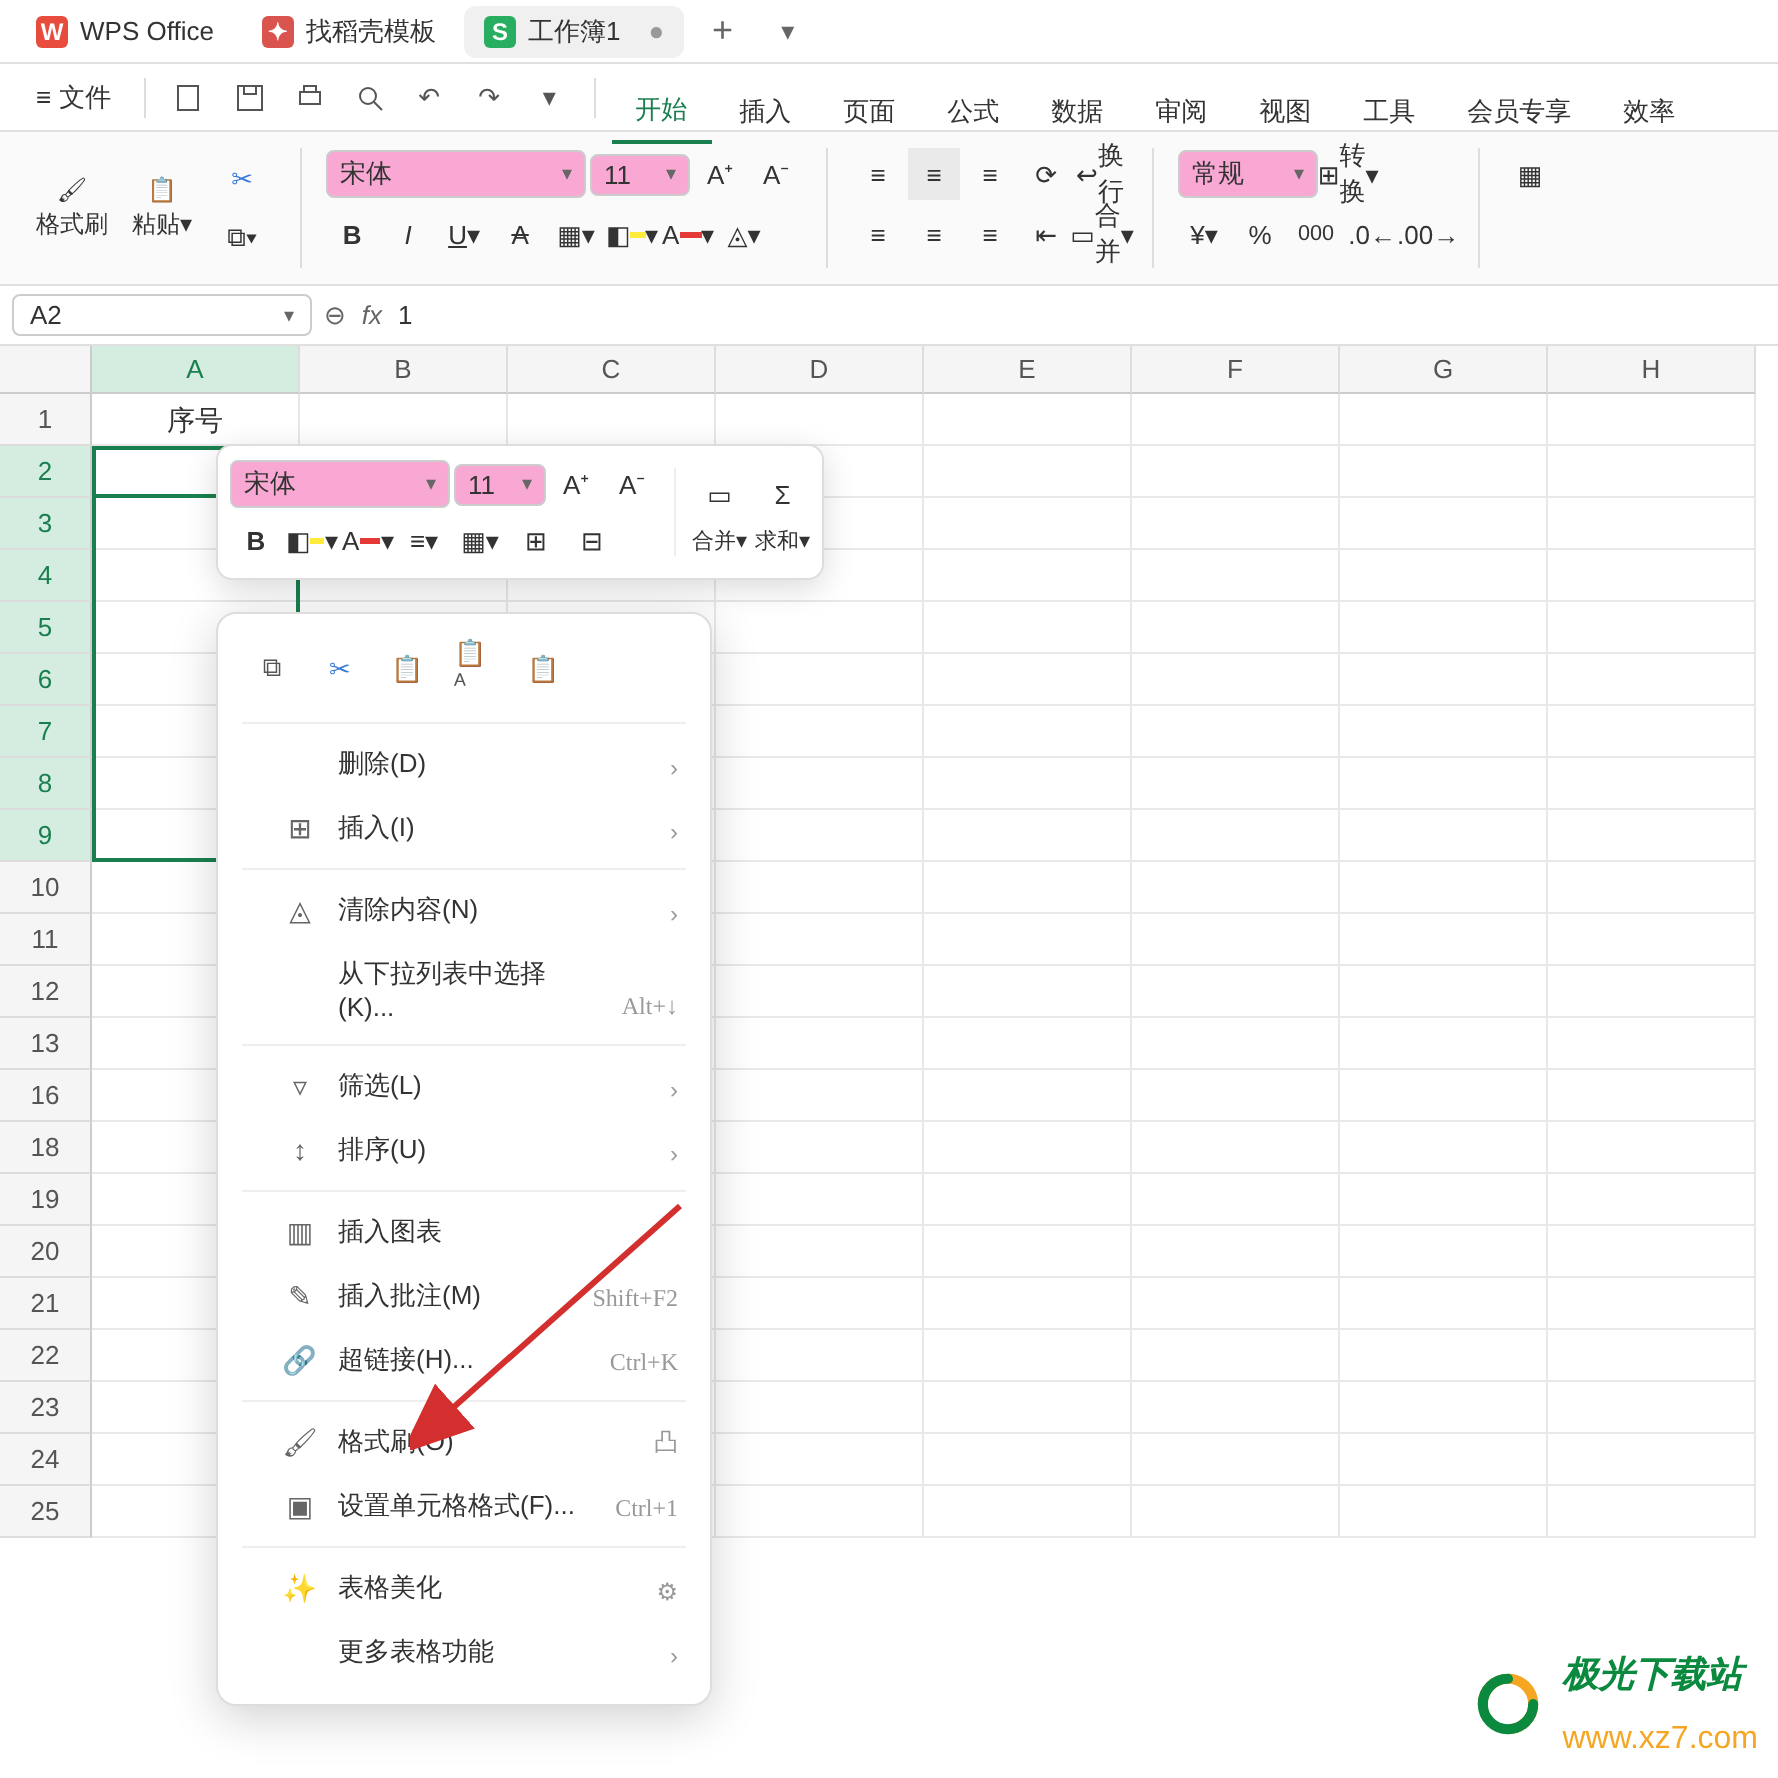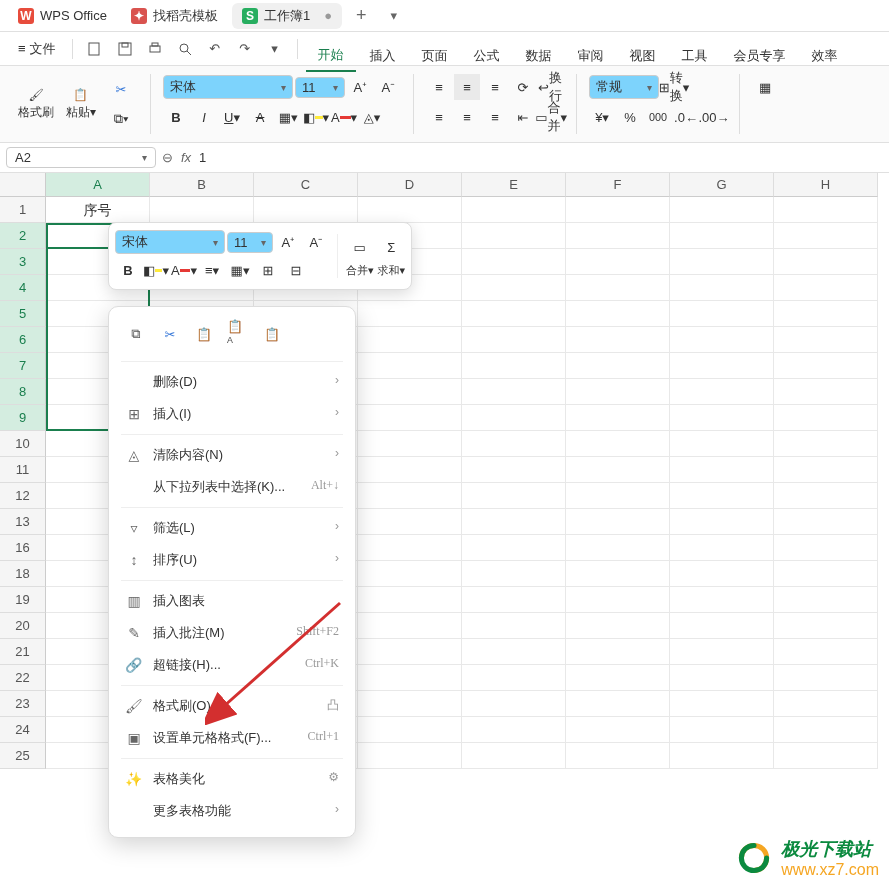--- a/index.html
+++ b/index.html
@@ -25,21 +25,21 @@
 .file-btn { display: flex; align-items: center; gap: 4px; padding: 4px 8px; }
 
 
 .ribbon { display: flex; align-items: stretch; padding: 6px 10px; gap: 4px; border-bottom: 1px solid #e0e0e0; background: #fafafa; }
 .ribbon-group { display: flex; flex-direction: column; gap: 4px; padding: 2px 4px; }
 .ribbon-group.horiz { flex-direction: row; align-items: center; }
 .ribbon-sep { width: 1px; background: #ddd; margin: 2px 4px; }
 .ribbon-btn { display: flex; flex-direction: column; align-items: center; gap: 2px; padding: 2px 4px; cursor: pointer; font-size: 12px; }
 .ribbon-btn-sm { width: 26px; height: 26px; display: flex; align-items: center; justify-content: center; cursor: pointer; }
 .ribbon-row { display: flex; gap: 2px; align-items: center; }
-.font-select { border: 1px solid #ccc; border-radius: 4px; padding: 2px 6px; background: #7dd3fc; font-size: 13px; display: flex; align-items: center; justify-content: space-between; }
+.font-select { border: 1px solid #ccc; border-radius: 4px; padding: 2px 6px; background: #f9a8d4; font-size: 13px; display: flex; align-items: center; justify-content: space-between; }
 .font-name { width: 130px; }
 .font-size { width: 50px; }
 .dd-arrow { color: #666; font-size: 10px; }
 .color-bar { width: 18px; height: 3px; }
 
 
 .formula-bar { display: flex; align-items: center; height: 30px; border-bottom: 1px solid #e0e0e0; padding: 0 6px; gap: 6px; }
 .name-box { width: 150px; border: 1px solid #ccc; border-radius: 4px; padding: 2px 8px; font-size: 13px; text-align: center; display: flex; justify-content: space-between; align-items: center; }
 .fx-area { display: flex; align-items: center; gap: 8px; flex: 1; }
 .fx-icon { color: #666; }
@@ -66,33 +66,33 @@
 .mini-row { display: flex; gap: 2px; align-items: center; }
 .mini-btn { width: 26px; height: 26px; display: flex; align-items: center; justify-content: center; cursor: pointer; border-radius: 3px; }
 .mini-label { font-size: 11px; text-align: center; }
 .mini-sep { width: 1px; height: 44px; background: #eee; margin: 0 4px; }
 
 
 .context-menu { position: absolute; background: #fff; border: 1px solid #ddd; border-radius: 10px; box-shadow: 0 6px 24px rgba(0,0,0,0.18); padding: 10px 0; width: 248px; }
 .ctx-icons { display: flex; gap: 12px; padding: 6px 16px 12px; }
 .ctx-icon { width: 22px; height: 22px; display: flex; align-items: center; justify-content: center; color: #555; cursor: pointer; }
 .ctx-sep { height: 1px; background: #eee; margin: 4px 12px; }
-.ctx-item { display: flex; align-items: flex-start; padding: 7px 16px; cursor: pointer; gap: 10px; }
+.ctx-item { display: flex; align-items: flex-end; padding: 7px 16px; cursor: pointer; gap: 10px; margin-left: 16px; }
 .ctx-item-icon { width: 18px; height: 18px; display: flex; align-items: center; justify-content: center; color: #666; font-size: 14px; }
 .ctx-item-label { flex: 1; font-size: 13px; }
 .ctx-item-shortcut { color: #999; font-size: 12px; font-family: Liberation Serif, serif; }
 .ctx-item-arrow { color: #999; font-size: 12px; }
 
 
 .arrow-svg { position: absolute; pointer-events: none; }
 
 
 .watermark { position: absolute; right: 10px; bottom: 10px; display: flex; align-items: center; gap: 6px; }
 .watermark-logo { width: 42px; height: 42px; }
-.watermark-text { display: flex; flex-direction: column; }
+.watermark-text { display: flex; flex-direction: column; gap: 12px; }
 .watermark-title { font-size: 18px; font-weight: bold; font-style: italic; color: #0b8a3f; }
 .watermark-url { font-size: 16px; color: #f5a623; }
 
 
 svg { display: block; }
 </style>
 </head>
 <body>
 
 <div class="top-tabs">

